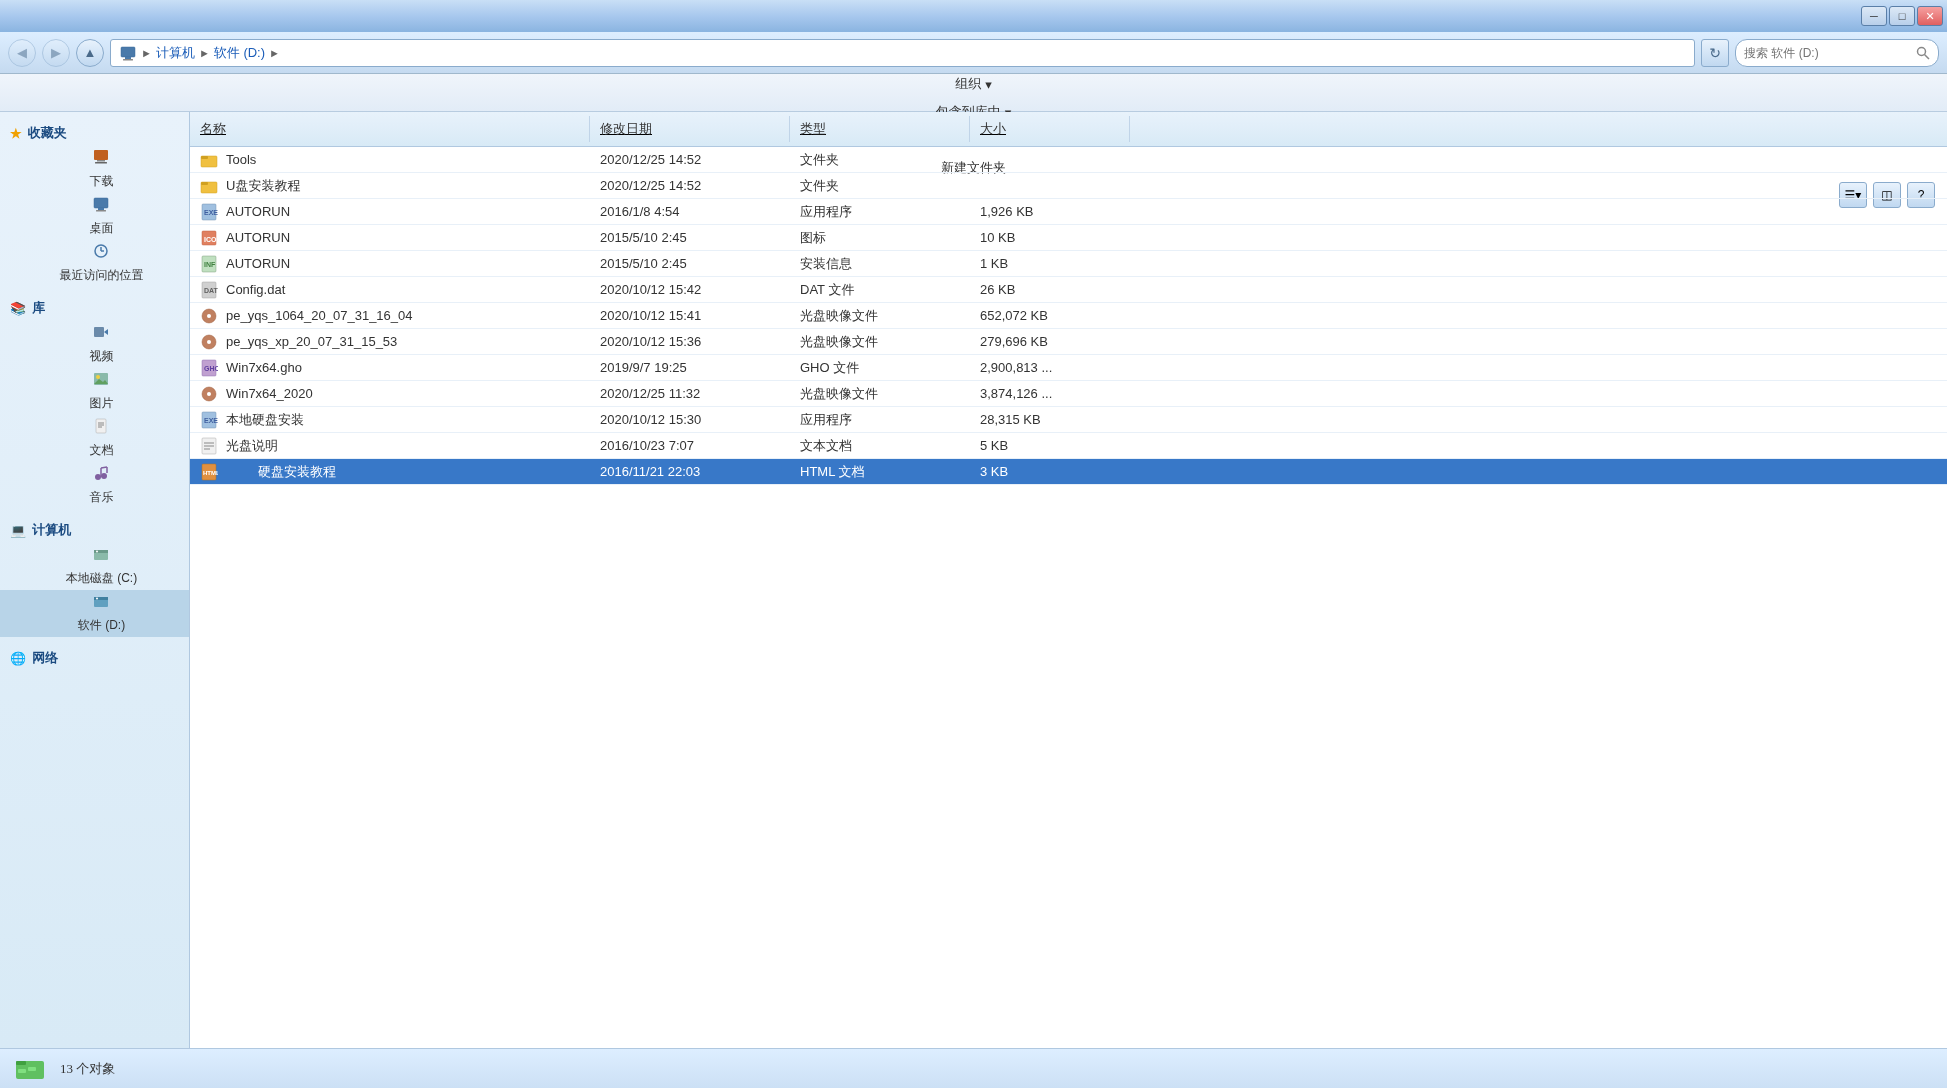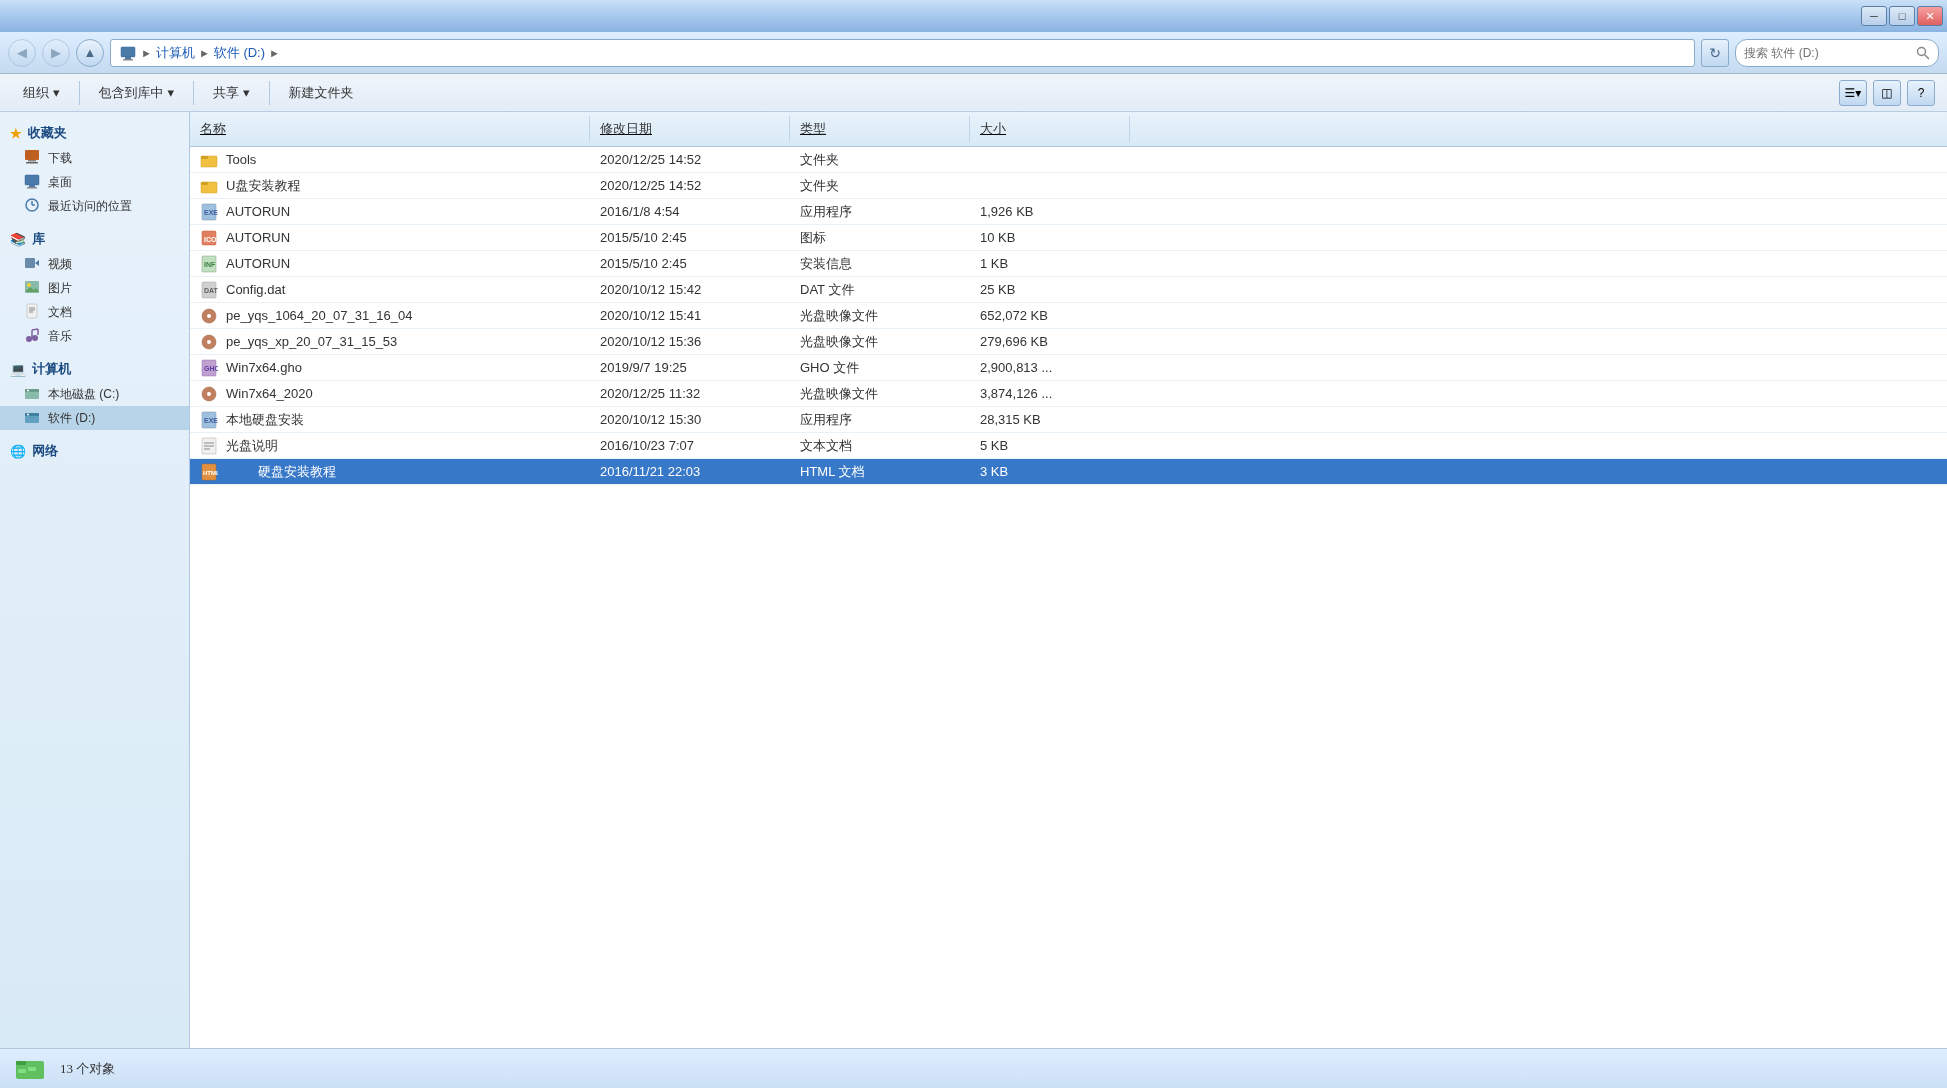--- a/index.html
+++ b/index.html
@@ -117,20 +117,21 @@
 
     
     .toolbar {
       height: 38px;
       background: linear-gradient(to bottom, #f0f5fb, #e2ecf7);
       border-bottom: 1px solid #b8cce0;
       display: flex;
       align-items: center;
       padding: 0 12px;
       gap: 4px;
+      flex-direction: column;
     }
     .toolbar-btn {
       height: 28px;
       padding: 0 10px;
       border: 1px solid transparent;
       border-radius: 3px;
       background: transparent;
       cursor: pointer;
       font-size: 13px;
       display: flex;
@@ -190,20 +191,21 @@
       cursor: pointer;
     }
     .sidebar-item {
       display: flex;
       align-items: center;
       padding: 3px 10px 3px 24px;
       font-size: 12px;
       color: #333;
       cursor: pointer;
       gap: 6px;
+      flex-direction: column;
     }
     .sidebar-item.active { background: #b8d4e8; }
     .sidebar-icon {
       width: 18px;
       height: 18px;
       flex-shrink: 0;
     }
 
     
     .file-list-container {
@@ -566,21 +568,21 @@
       <div class="file-icon">
               <svg width="18" height="18" viewBox="0 0 18 18">
                 <rect x="2" y="1" width="14" height="16" rx="1" fill="#d0d0d0" stroke="#a0a0a0" stroke-width="0.5"></rect>
                 <text x="4" y="12" font-size="7" fill="#606060" font-weight="bold">DAT</text>
               </svg>
             </div>
       <span>Config.dat</span>
     </div>
     <div class="file-cell">2020/10/12 15:42</div>
     <div class="file-cell">DAT 文件</div>
-    <div class="file-cell">25 KB</div>
+    <div class="file-cell">26 KB</div>
   </div>
         <div class="file-row">
     <div class="file-cell file-name-cell">
       <div class="file-icon">
               <svg width="18" height="18" viewBox="0 0 18 18">
                 <circle cx="9" cy="9" r="7" fill="#c08060" stroke="#a06040" stroke-width="0.5"></circle>
                 <circle cx="9" cy="9" r="2" fill="#fff"></circle>
               </svg>
             </div>
       <span>pe_yqs_1064_20_07_31_16_04</span>

